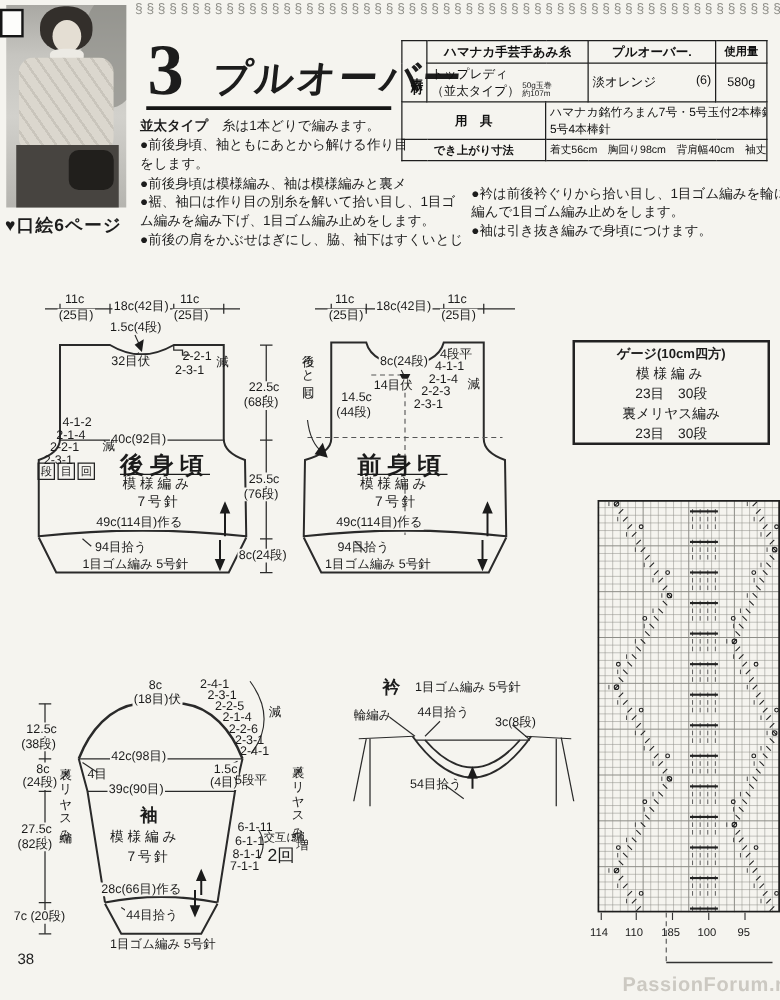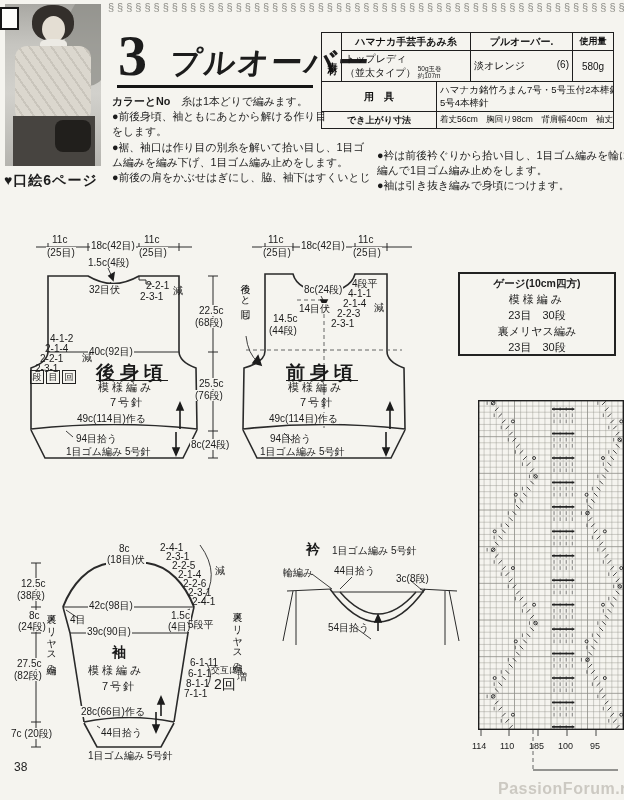--- a/index.html
+++ b/index.html
@@ -117,23 +117,24 @@
       </td>
     </tr>
     <tr style="height:17px">
       <td colspan="2" class="c b" style="font-size:9px">でき上がり寸法</td>
       <td colspan="3" style="font-size:8.5px">着丈56cm　胸回り98cm　背肩幅40cm　袖丈55cm</td>
     </tr>
   </tbody>
     </table>
 
   <div class="instr" style="left:112px;top:94px;width:272px;">
-    <div><span class="b">カラーとNo</span><span>　糸は1本どりで編みます。</span></div>
+    <div><span class="b">並太タイプ</span><span>　糸は1本どりで編みます。</span></div>
     <div>●前後身頃、袖ともにあとから解ける作り目</div>
     <div>をします。</div>
+    <div>●前後身頃は模様編み、袖は模様編みと裏メ</div>
     <div>●裾、袖口は作り目の別糸を解いて拾い目し、1目ゴ</div>
     <div>ム編みを編み下げ、1目ゴム編み止めをします。</div>
     <div>●前後の肩をかぶせはぎにし、脇、袖下はすくいとじ</div>
   </div>
   <div class="instr" style="left:377px;top:148px;width:245px;">
     <div>●衿は前後衿ぐりから拾い目し、1目ゴム編みを輪に</div>
     <div>編んで1目ゴム編み止めをします。</div>
     <div>●袖は引き抜き編みで身頃につけます。</div>
   </div>
 

